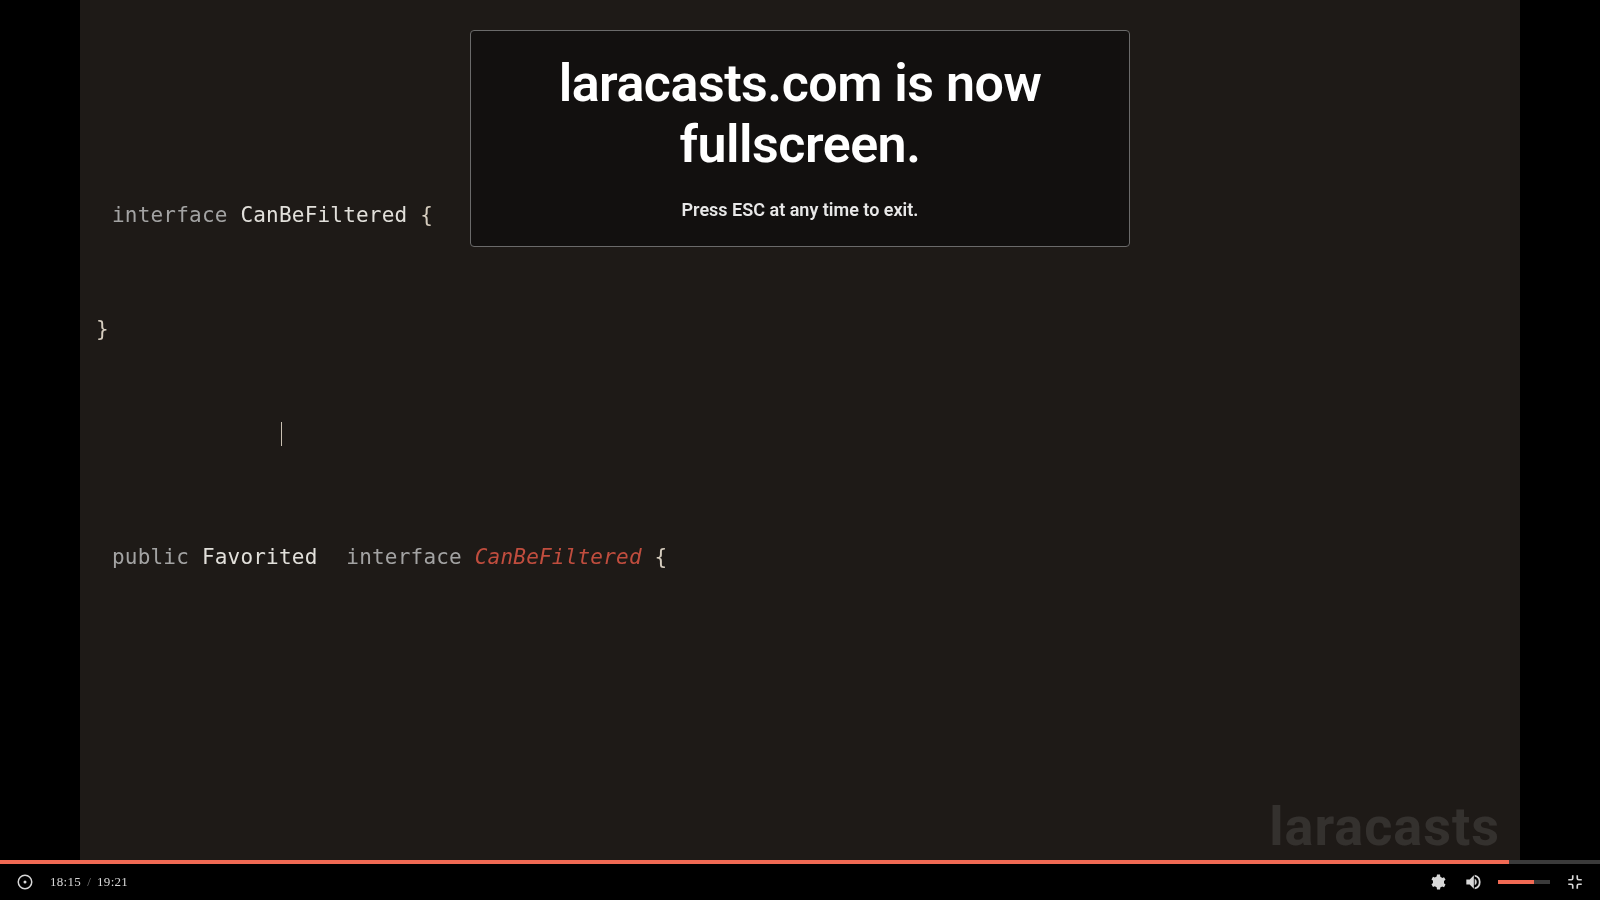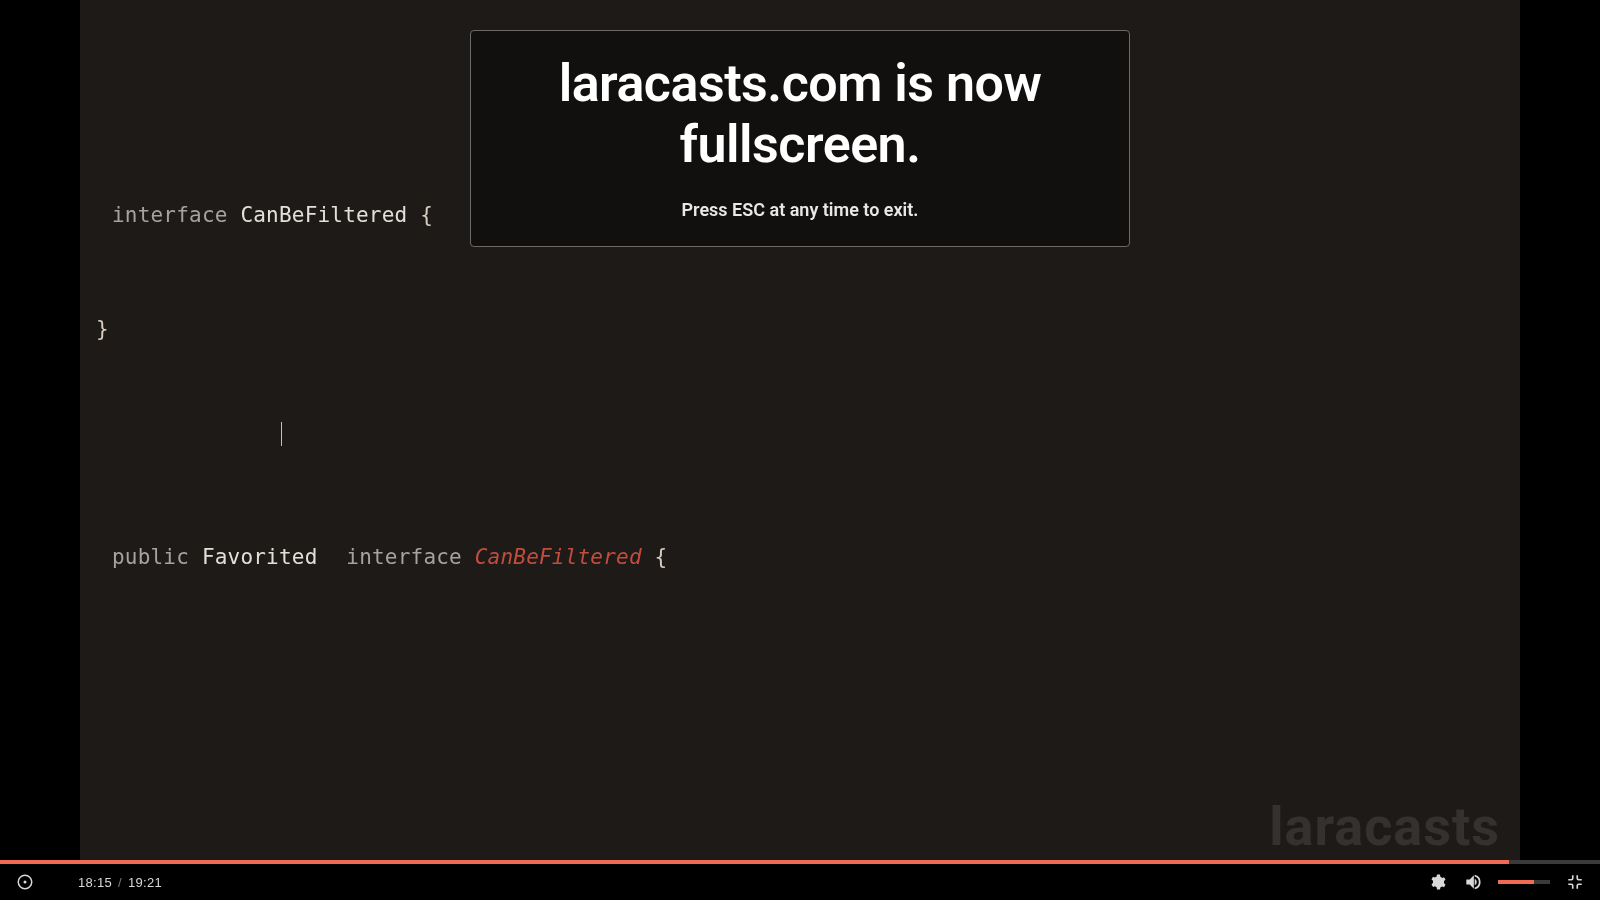--- a/index.html
+++ b/index.html
@@ -132,21 +132,21 @@
   .ctrl-btn {
     display: inline-flex;
     align-items: center;
     justify-content: center;
     width: 22px;
     height: 22px;
     cursor: pointer;
     color: #d8d8d8;
   }
   .ctrl-btn svg { display: block; }
-  .time { font-family: Liberation Sans, sans-serif; letter-spacing: 0.3px; margin-left: 28px; }
+  .time { font-family: Liberation Serif, serif; letter-spacing: 0.3px; }
   .time .sep { opacity: 0.55; padding: 0 6px; }
 
   .volume-track {
     width: 52px;
     height: 4px;
     background: #3a3a3a;
     position: relative;
     cursor: pointer;
   }
   .volume-fill {

